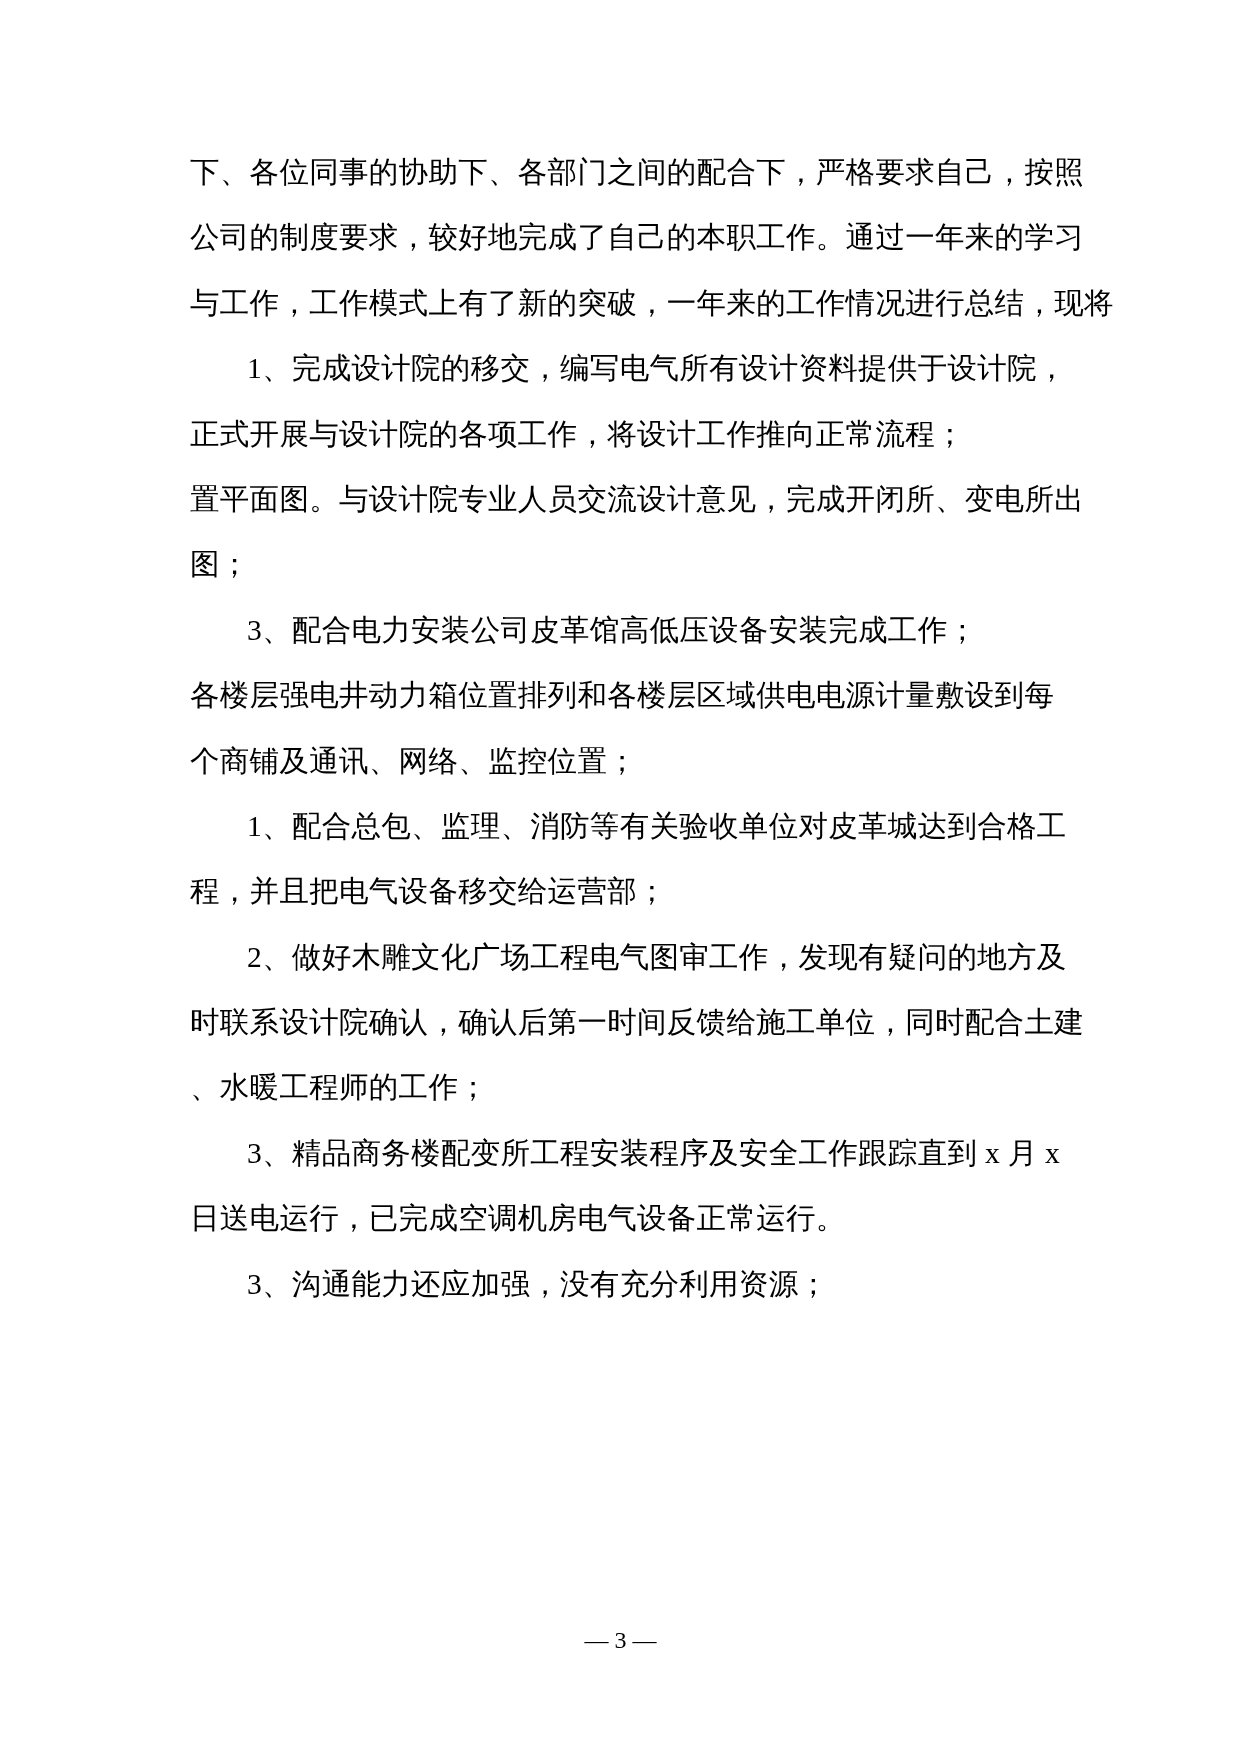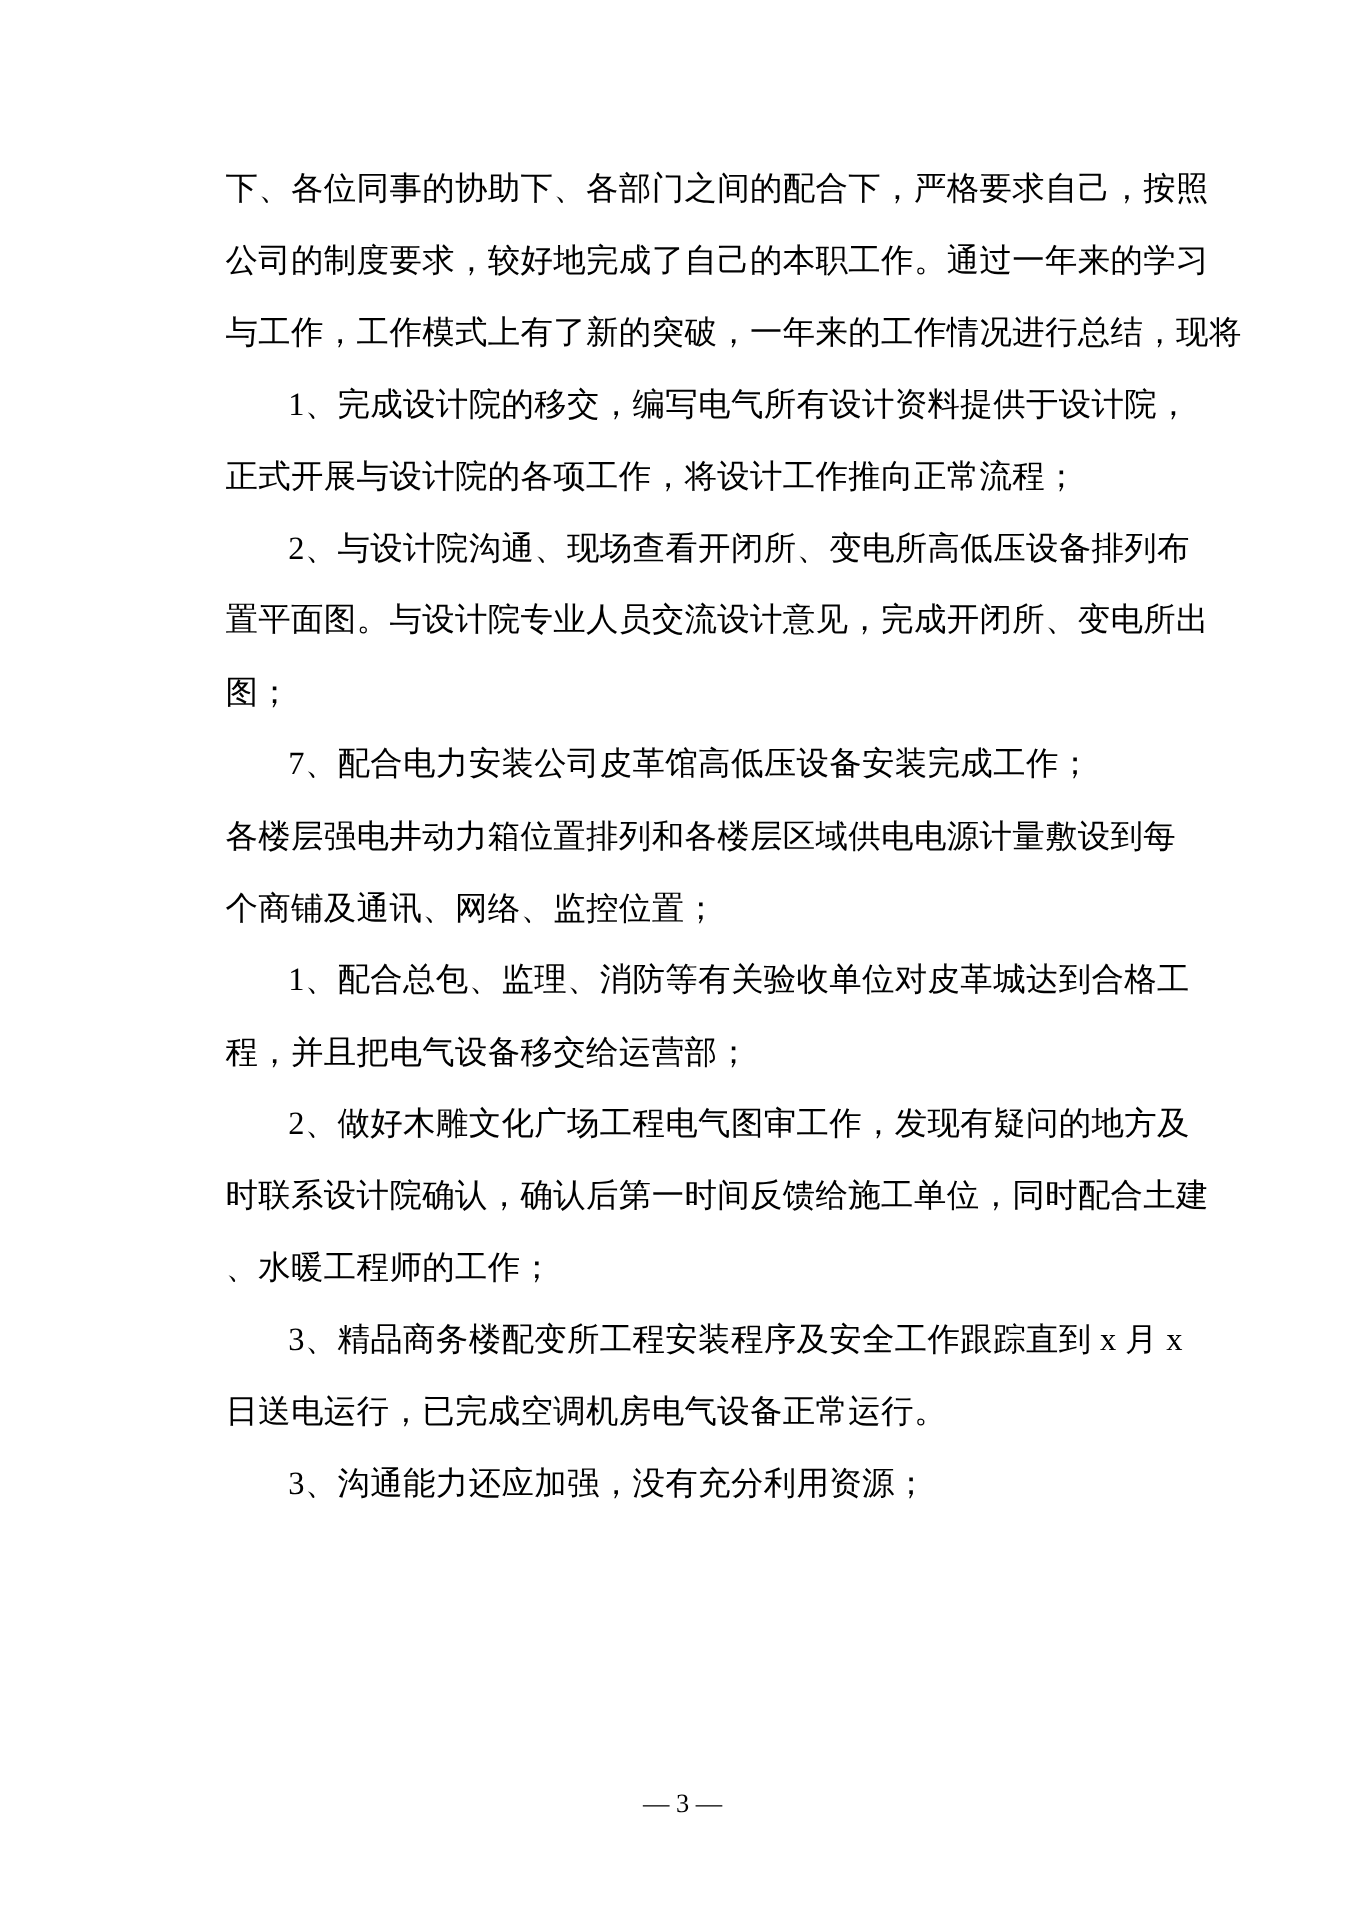--- a/index.html
+++ b/index.html
@@ -11,21 +11,21 @@
     position: relative;
     width: 1241px;
     height: 1754px;
     background: #ffffff;
     overflow: hidden;
     font-family: "Liberation Serif", "DejaVu Serif", serif;
     color: #000000;
   }
   .text-block {
     position: absolute;
-    left: 205px;
+    left: 190px;
     top: 140px;
     width: 900px;
   }
   .line {
     font-size: 29.5px;
     line-height: 65.4px;
     height: 65.4px;
     white-space: nowrap;
     letter-spacing: 0.3px;
   }
@@ -46,24 +46,23 @@
 </head>
 <body>
 
 <div class="page">
   <main class="text-block">
       <div class="line">下、各位同事的协助下、各部门之间的配合下，严格要求自己，按照</div>
       <div class="line">公司的制度要求，较好地完成了自己的本职工作。通过一年来的学习</div>
       <div class="line">与工作，工作模式上有了新的突破，一年来的工作情况进行总结，现将</div>
       <div class="line indent">1、完成设计院的移交，编写电气所有设计资料提供于设计院，</div>
       <div class="line">正式开展与设计院的各项工作，将设计工作推向正常流程；</div>
-      <div class="line indent">2、与设计院沟通、现场查看开闭所、变电所高低压设备排列布</div>
       <div class="line">置平面图。与设计院专业人员交流设计意见，完成开闭所、变电所出</div>
       <div class="line">图；</div>
-      <div class="line indent">7、配合电力安装公司皮革馆高低压设备安装完成工作；</div>
+      <div class="line indent">3、配合电力安装公司皮革馆高低压设备安装完成工作；</div>
       <div class="line">各楼层强电井动力箱位置排列和各楼层区域供电电源计量敷设到每</div>
       <div class="line">个商铺及通讯、网络、监控位置；</div>
       <div class="line indent">1、配合总包、监理、消防等有关验收单位对皮革城达到合格工</div>
       <div class="line">程，并且把电气设备移交给运营部；</div>
       <div class="line indent">2、做好木雕文化广场工程电气图审工作，发现有疑问的地方及</div>
       <div class="line">时联系设计院确认，确认后第一时间反馈给施工单位，同时配合土建</div>
       <div class="line">、水暖工程师的工作；</div>
       <div class="line indent">3、精品商务楼配变所工程安装程序及安全工作跟踪直到 x 月 x</div>
       <div class="line">日送电运行，已完成空调机房电气设备正常运行。</div>
       <div class="line indent">3、沟通能力还应加强，没有充分利用资源；</div>

